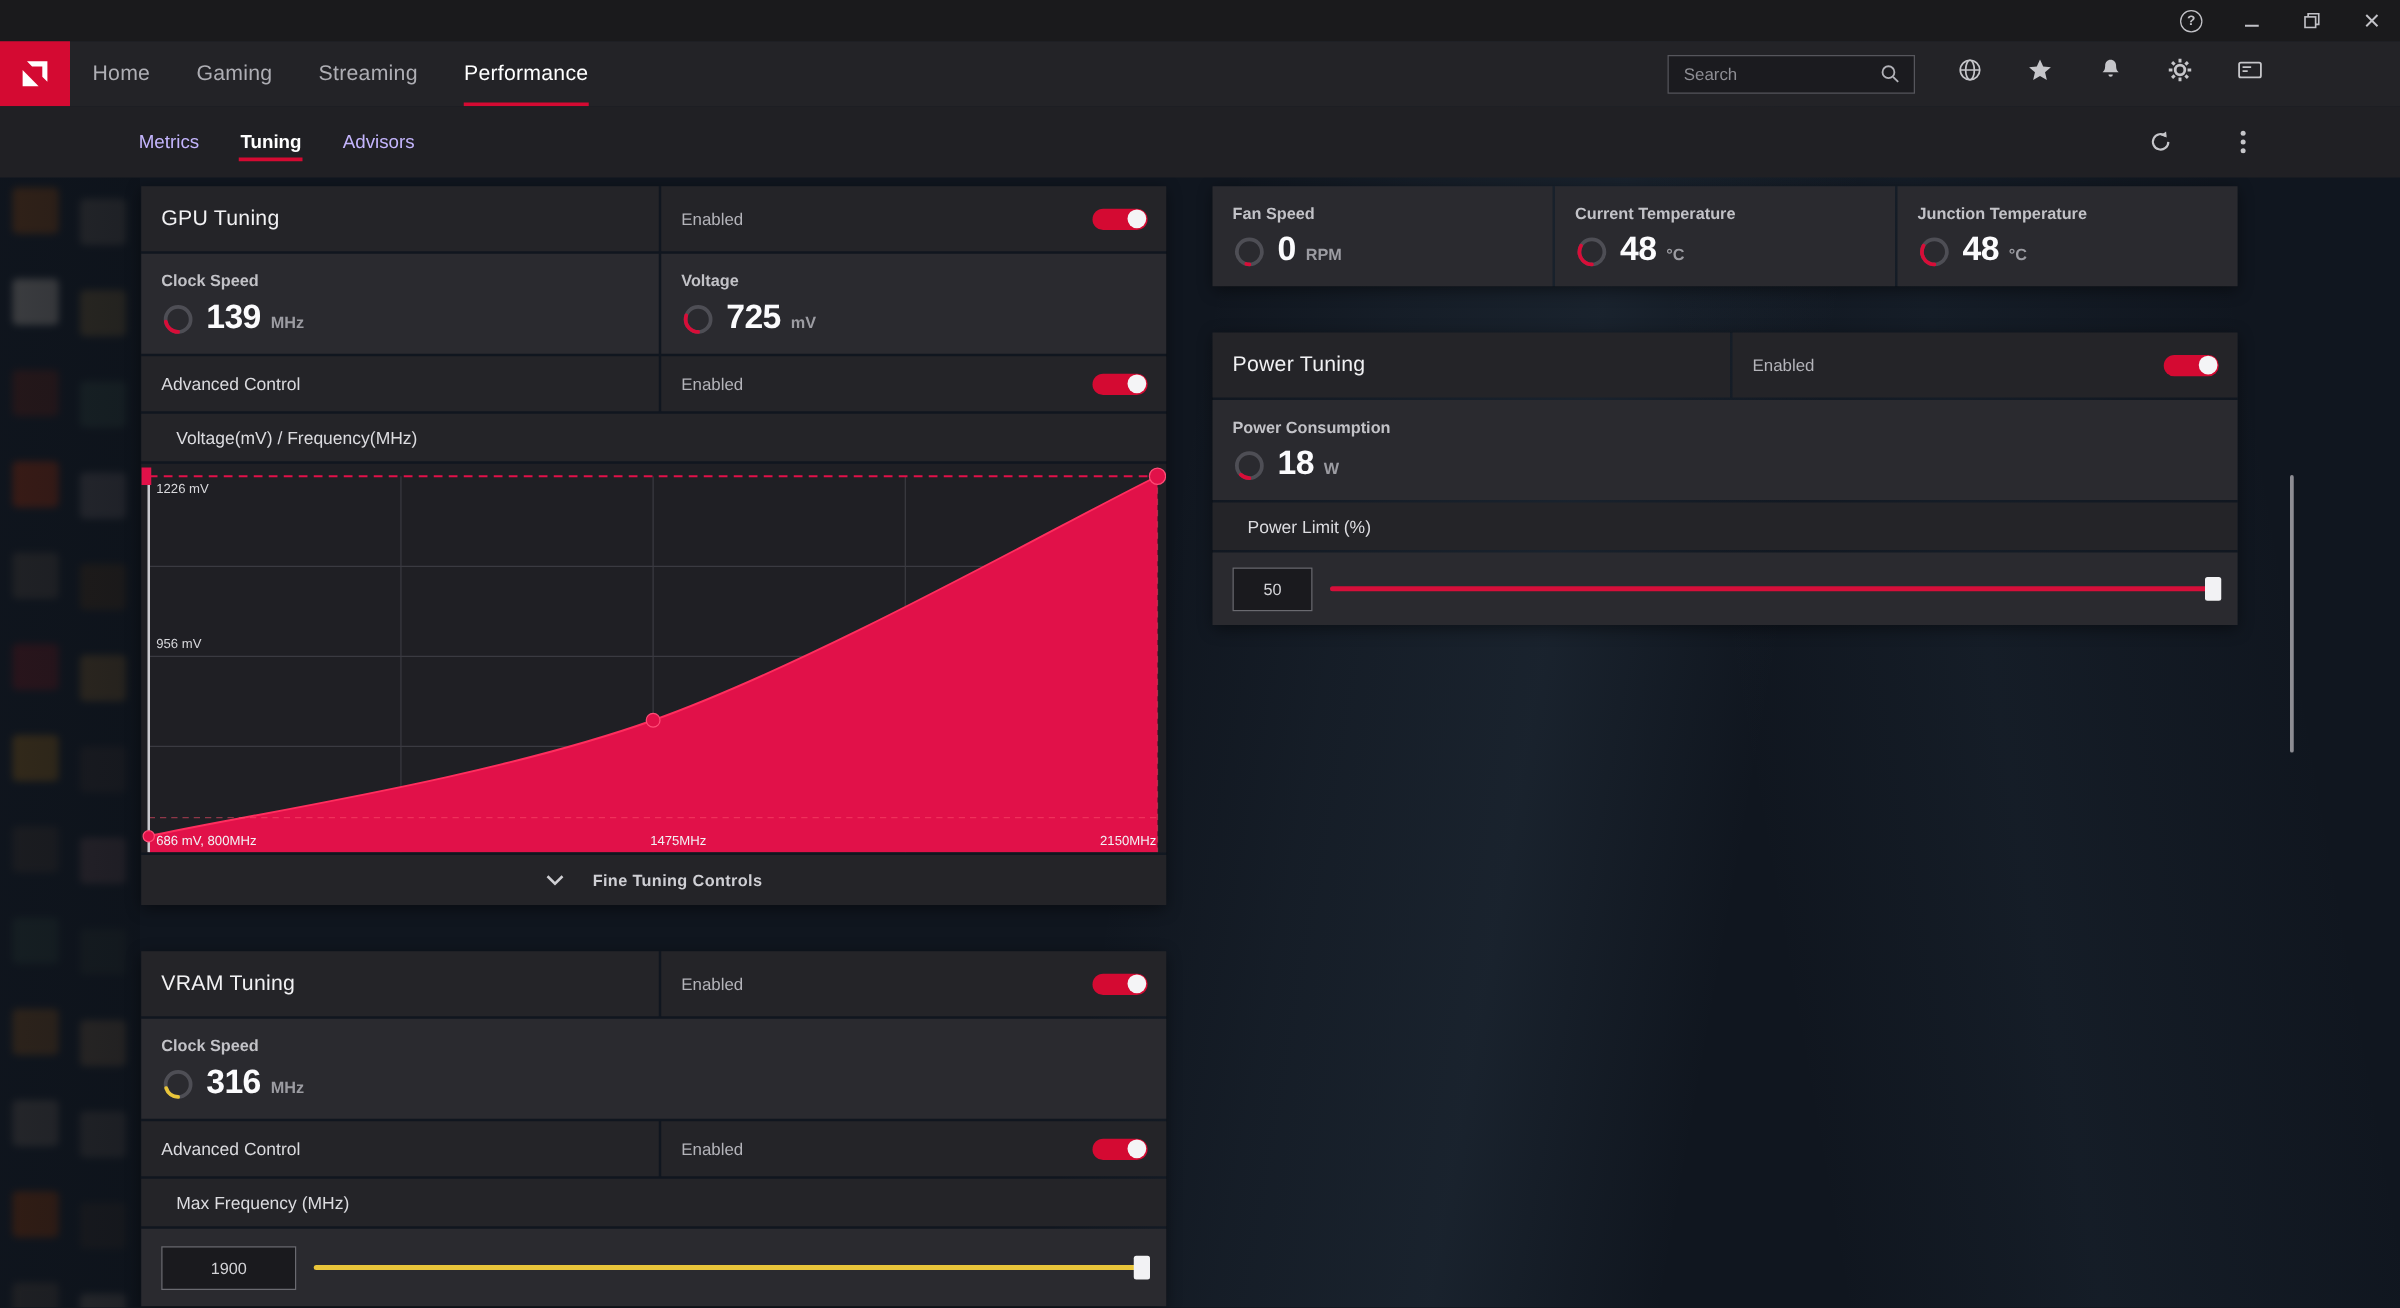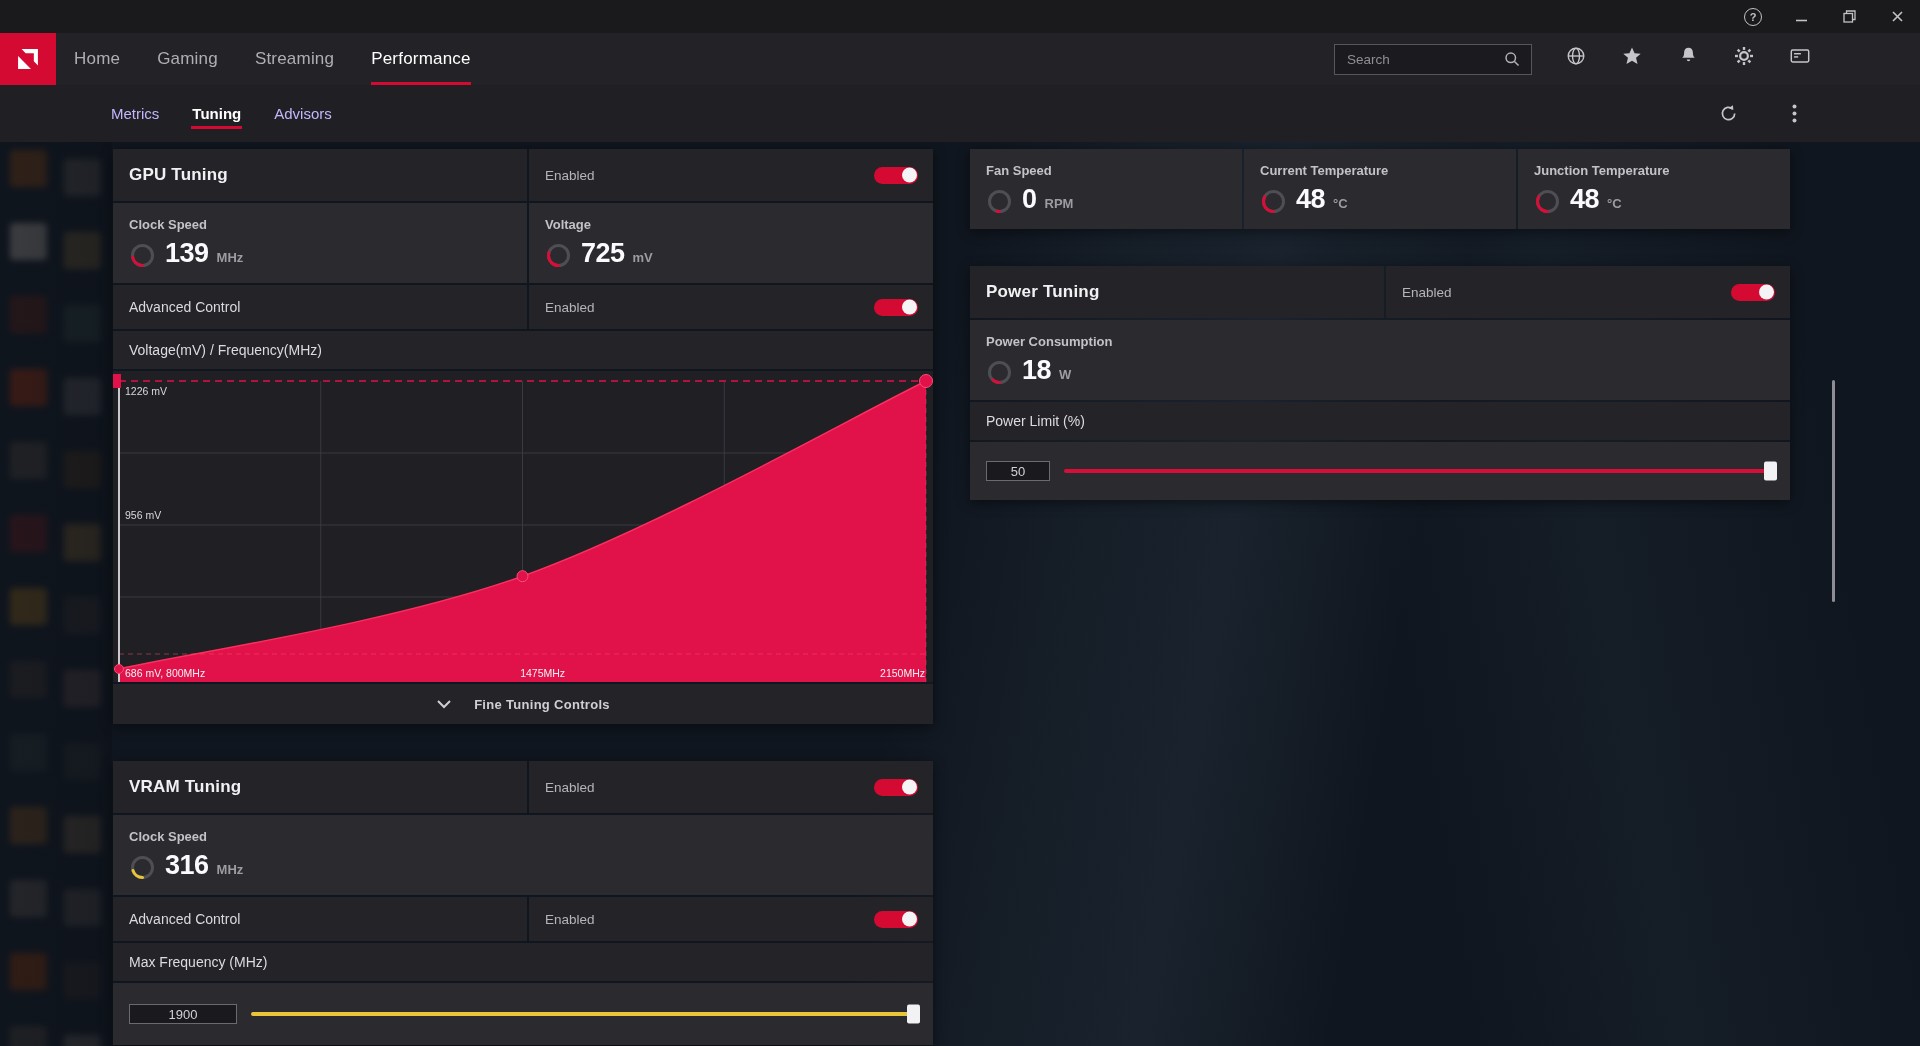--- a/index.html
+++ b/index.html
@@ -54,51 +54,51 @@
   .panel + .panel{margin-top:37px}
   .row{display:grid}
   .row.split{grid-template-columns:414px 1fr;column-gap:2px}
   .row.thirds{grid-template-columns:1fr 1fr 1fr;column-gap:2px}
   .cell{background:#242428;display:flex;align-items:center;box-sizing:border-box}
   .cell.lite{background:#2a2a2f}
   .h-header{height:52px}
   .h-metrics{height:80px}
   .h-adv{height:44px}
   .title-cell{padding-left:16px}
-  .title-cell h2{font-size:17px;font-weight:bold;color:#f1f1f3;margin:0;letter-spacing:.2px}
+  .title-cell h2{font-size:17px;font-weight:normal;color:#f1f1f3;margin:0;letter-spacing:.2px}
   .state-cell{justify-content:space-between;padding:0 15px 0 16px;font-size:13.5px;color:#b4b4ba}
   .adv-cell{padding-left:16px;font-size:14px;color:#dadade}
 
   .metric-cell{flex-direction:column;align-items:flex-start;justify-content:center;padding:8px 16px}
   .metric-label{font-size:13px;font-weight:bold;color:#c2c2c7;margin-bottom:6px}
   .metric-row{display:flex;align-items:flex-end;gap:9px}
   .mv{font-size:27px;font-weight:bold;color:#fbfbfd;letter-spacing:-.5px}
   .mu{font-size:13px;font-weight:bold;color:#9c9ca2;margin-left:-1px;align-self:flex-end;padding-bottom:4px}
   .gauge .g-track{fill:none;stroke:#4e4e55;stroke-width:3}
   .gauge .g-arc{fill:none;stroke-width:3;stroke-linecap:round}
 
   .toggle{width:44px;height:17px;border-radius:9px;position:relative;cursor:pointer;box-sizing:border-box}
   .toggle.on{background:#d40a32}
   .toggle.off{background:#38383e;border:1px solid #63636a}
   .toggle .knob{position:absolute;top:50%;transform:translateY(-50%);width:15px;height:15px;border-radius:50%;background:#f4f4f6}
   .toggle.on .knob{right:1px}
   .toggle.off .knob{left:1px}
 
-  .label-row{height:38px;background:#242428;display:flex;align-items:center;padding-left:16px;font-size:14px;color:#dcdce0}
+  .label-row{height:38px;background:#242428;display:flex;align-items:center;padding-left:28px;font-size:14px;color:#dcdce0}
   .fine-row{height:40px;background:#242428;display:flex;align-items:center;justify-content:center;gap:22px;cursor:pointer}
   .fine-label{font-size:13px;font-weight:bold;color:#cfcfd4;letter-spacing:.3px}
 
   .chart-wrap{height:311px;background:#1f1f24;position:relative;overflow:hidden}
   .chart-wrap svg{position:absolute;inset:0;width:100%;height:100%}
   .chart-ylabel{position:absolute;left:12px;font-size:10.5px;color:#d8d8dc;z-index:2}
   .chart-xlabels{position:absolute;left:12px;right:8px;bottom:3px;display:flex;justify-content:space-between;font-size:10.5px;color:#f2f2f5;z-index:2}
 
   .slider-row{height:62px;background:#2a2a2f;display:flex;align-items:center;padding:0 16px;box-sizing:border-box}
   .slider-row.short{height:58px}
-  .slider-box{width:108px;height:20px;border:1px solid #6a6a70;background:#1a1a1e;color:#d2d2d6;font-size:13px;display:flex;align-items:center;justify-content:center;box-sizing:border-box;cursor:text}
+  .slider-box{width:108px;height:35px;border:1px solid #6a6a70;background:#1a1a1e;color:#d2d2d6;font-size:13px;display:flex;align-items:center;justify-content:center;box-sizing:border-box;cursor:text}
   .slider-box.narrow{width:64px}
   .slider-track{flex:1;height:4px;margin-left:14px;position:relative;border-radius:2px;cursor:pointer}
   .slider-track.red{background:#d60f3a}
   .slider-track.yellow{background:#e9c53a}
   .slider-handle{position:absolute;right:-3px;top:50%;transform:translateY(-50%);width:13px;height:19px;background:#f2f2f4;border-radius:2px;cursor:grab}
 
   .scroll-thumb{position:absolute;right:85px;top:380px;width:3px;height:222px;background:#8d8d93;border-radius:2px;z-index:6;cursor:grab}
 </style>
 </head>
 <body>

